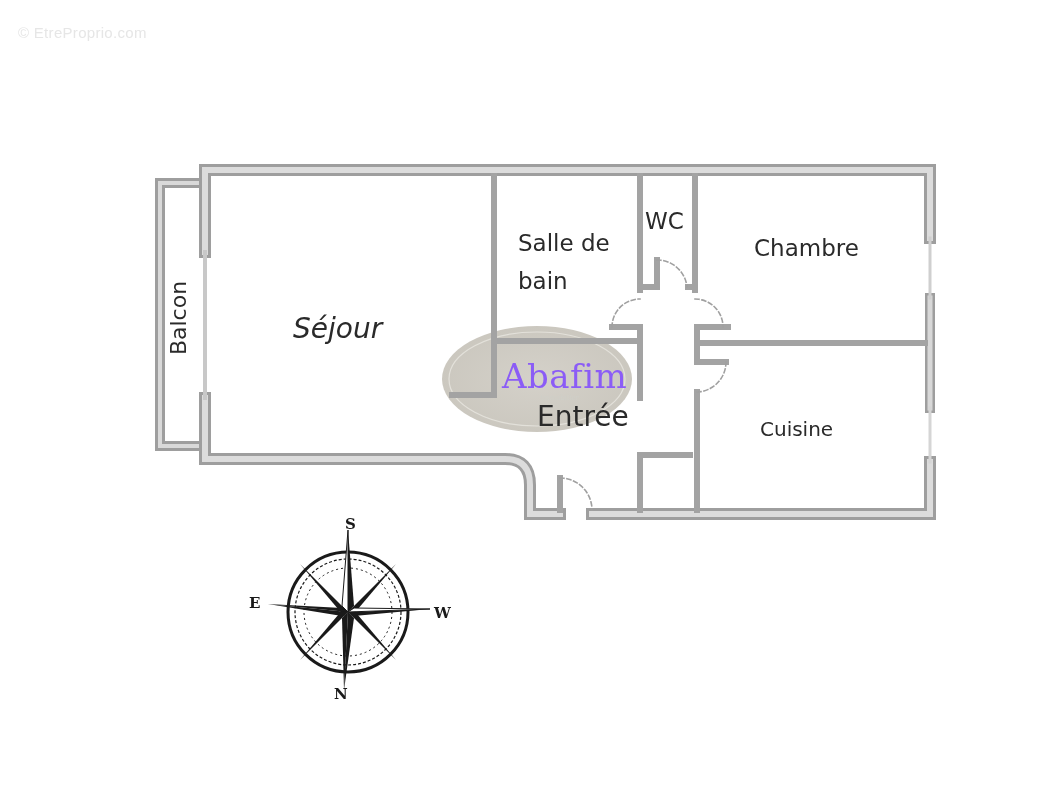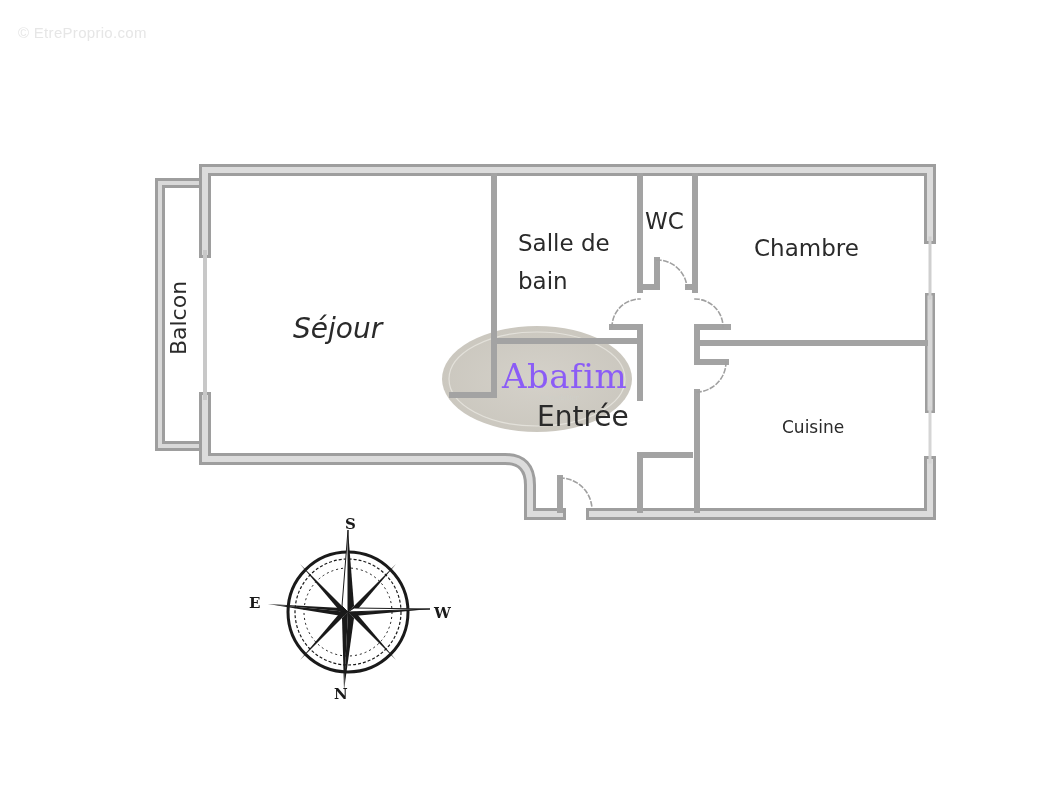--- a/index.html
+++ b/index.html
@@ -7,21 +7,21 @@
   .watermark-top {
     position: absolute; left: 18px; top: 24px; font-size: 15px; color: #e6e6e6;
     font-family: Liberation Sans, sans-serif; letter-spacing: 0.3px;
   }
   svg.plan { position: absolute; left: 0; top: 0; }
   .room-label { position: absolute; color: #2a2a2a; font-family: "DejaVu Sans", sans-serif; white-space: nowrap; }
   .lbl-sejour { left: 293px; top: 312px; font-size: 28px; font-style: italic; }
   .lbl-sdb { left: 518px; top: 224px; font-size: 23px; line-height: 38px; white-space: normal; width: 120px; }
   .lbl-wc { left: 645px; top: 208px; font-size: 23px; text-align: center; }
   .lbl-chambre { left: 754px; top: 235px; font-size: 23px; }
-  .lbl-cuisine { left: 782px; top: 417px; font-size: 17px; }
+  .lbl-cuisine { left: 760px; top: 417px; font-size: 20px; }
   .lbl-entree { left: 537px; top: 400px; font-size: 28px; }
   .lbl-balcon { left: 178px; top: 318px; font-size: 22px; transform: translate(-50%,-50%) rotate(-90deg); }
   .logo-text {
     position: absolute; left: 466px; top: 356px; font-family: "DejaVu Serif", serif;
     font-size: 34px; color: #8b5cf6; letter-spacing: 0.5px; margin-left: 36px;
   }
   .logo-sub { position: absolute; left: 540px; top: 394px; font-size: 7px; color: #cfcfc8; font-family: "DejaVu Serif", serif; }
   .compass-letter { position: absolute; font-family: "DejaVu Serif", serif; font-weight: bold; font-size: 15px; color: #1a1a1a; }
   .c-s { left: 345px; top: 515px; }
   .c-e { left: 249px; top: 594px; }

